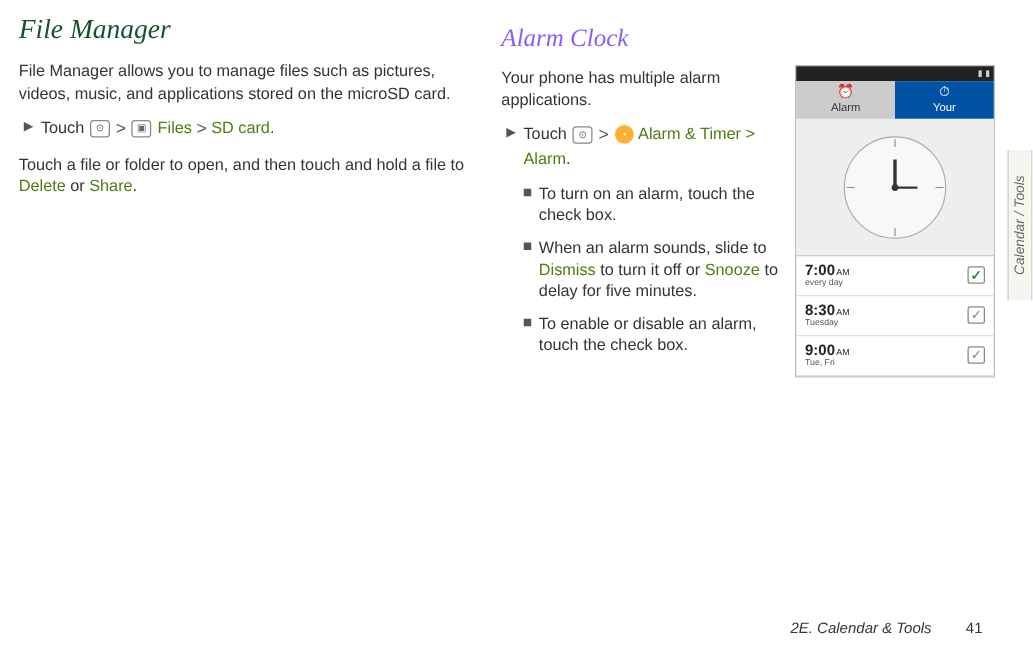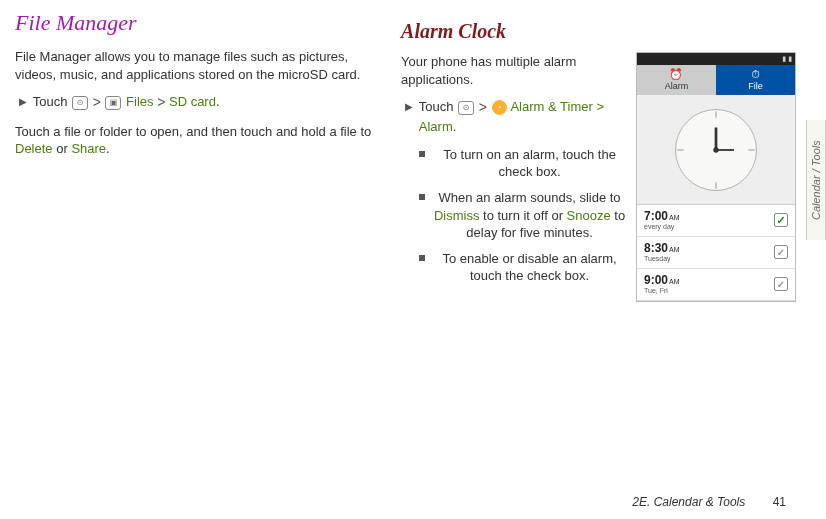--- a/index.html
+++ b/index.html
@@ -24,38 +24,38 @@
   .col-right {
     flex: 1.05;
     display: flex;
     gap: 8px;
   }
   .col-right-text { flex: 1; }
   h1.section {
     font-style: italic;
     font-weight: normal;
     font-size: 22px;
-    color: #a21caf;
+    color: #14532d;
     margin-bottom: 12px;
     font-family: "Times New Roman", serif;
   }
   h2.subsection {
     font-style: italic;
-    font-weight: bold;
+    font-weight: normal;
     font-size: 20px;
-    color: #7f1d1d;
+    color: #8b5cf6;
     margin: 10px 0 10px 0;
     font-family: "Times New Roman", serif;
   }
   p.body { font-size: 13px; line-height: 1.35; margin-bottom: 10px; color: #333; }
   .step { display: flex; gap: 6px; margin: 6px 0 10px 4px; font-size: 13px; }
   .pointer { font-size: 10px; color: #555; line-height: 18px; }
   .step-text { line-height: 1.4; }
   .bullet-list { margin-left: 18px; }
-  .bullet { display: flex; gap: 6px; font-size: 13px; line-height: 1.35; margin-bottom: 8px; text-align: center; }
+  .bullet { display: flex; gap: 6px; font-size: 13px; line-height: 1.35; margin-bottom: 8px; }
   .bullet .sq { width: 6px; height: 6px; background: #555; margin-top: 5px; flex-shrink: 0; }
   .bold { font-weight: normal; color: #4d7c0f; }
   .icon-sm {
     display: inline-flex; align-items: center; justify-content: center;
     width: 16px; height: 14px; border: 1px solid #888; border-radius: 3px;
     background: #fff; vertical-align: middle; font-size: 8px; color: #666;
     margin: 0 1px;
   }
   .icon-round { border-radius: 3px; }
   .icon-clock { background: #ffb030; border-color: #ffb030; color:#fff; border-radius:50%; width:15px; height:15px; }
@@ -176,21 +176,21 @@
         <span>▮</span>
         <span>▮</span>
       </div>
       <div class="tabs">
         <div class="tab">
           <span class="ticon">⏰</span>
           <span>Alarm</span>
         </div>
         <div class="tab active">
           <span class="ticon">⏱</span>
-          <span>File</span>
+          <span>Your</span>
         </div>
       </div>
       <div class="clockface">
         <svg viewBox="0 0 100 100">
           <circle cx="50" cy="50" r="45" fill="#f8f8f6" stroke="#aaa" stroke-width="1"></circle>
           <g stroke="#888" stroke-width="1">
             <line x1="50" y1="7" x2="50" y2="14"></line>
             <line x1="50" y1="86" x2="50" y2="93"></line>
             <line x1="7" y1="50" x2="14" y2="50"></line>
             <line x1="86" y1="50" x2="93" y2="50"></line>

